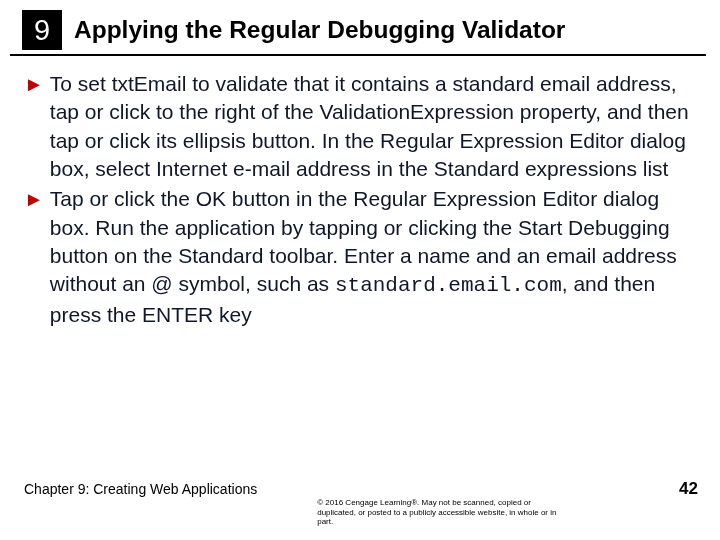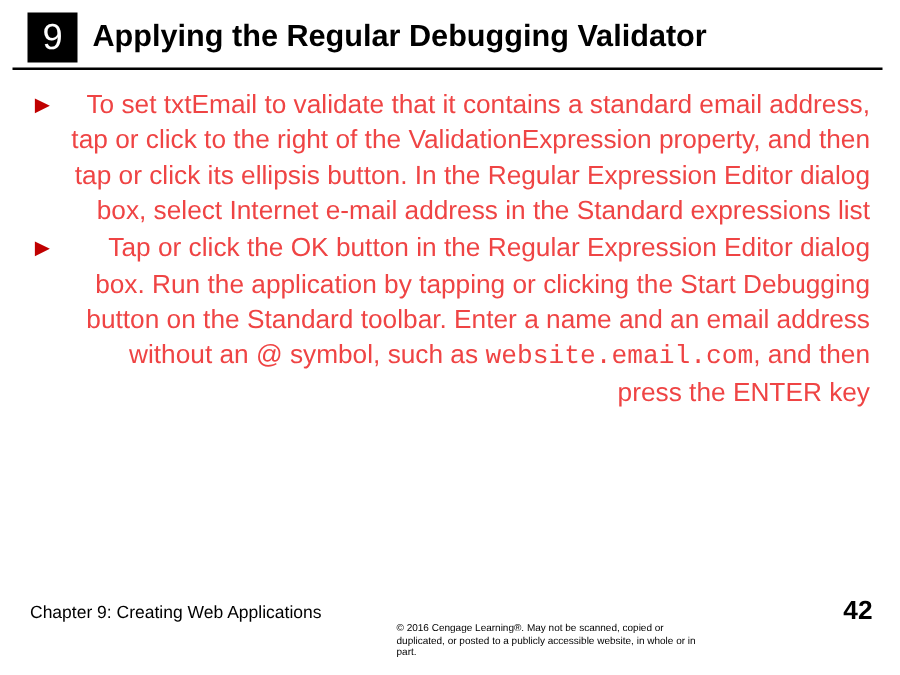--- a/index.html
+++ b/index.html
@@ -58,22 +58,21 @@
     font-size: 20px;
     line-height: 28px;
     margin-right: 6px;
     flex-shrink: 0;
     position: relative;
     top: 0px;
   }
   .bullet-text {
     font-size: 21px;
     line-height: 1.35;
-    color: #ef4444;
-    text-align: right;
+    color: #0f172a;
   }
   .mono {
     font-family: "Courier New", Courier, monospace;
     font-size: 21px;
   }
   .footer {
     position: absolute;
     bottom: 14px;
     left: 0;
     right: 0;
@@ -93,21 +92,21 @@
     line-height: 1.15;
     color: #000;
     text-align: left;
     max-width: 250px;
     margin-left: 40px;
     margin-right: auto;
     padding-left: 20px;
     margin-top: 47px;
   }
   .footer-right {
-    font-size: 21px;
+    font-size: 17px;
     font-weight: bold;
     color: #000;
     flex-shrink: 0;
   }
 </style>
 </head>
 <body>
 
 <div class="slide">
 
@@ -121,21 +120,21 @@
     <div class="bullet-row">
       <span class="arrow">►</span>
       <span class="bullet-text">
         <span>To set txtEmail to validate that it contains a standard email address, tap or click to the right of the ValidationExpression property, and then tap or click its ellipsis button. In the Regular Expression Editor dialog box, select Internet e-mail address in the Standard expressions list</span>
       </span>
     </div>
 
     <div class="bullet-row">
       <span class="arrow">►</span>
       <span class="bullet-text">
-        <span>Tap or click the OK button in the Regular Expression Editor dialog box. Run the application by tapping or clicking the Start Debugging button on the Standard toolbar. Enter a name and an email address without an @ symbol, such as </span><span class="mono">website.email.com</span><span>, and then press the ENTER key</span>
+        <span>Tap or click the OK button in the Regular Expression Editor dialog box. Run the application by tapping or clicking the Start Debugging button on the Standard toolbar. Enter a name and an email address without an @ symbol, such as </span><span class="mono">standard.email.com</span><span>, and then press the ENTER key</span>
       </span>
     </div>
 
   </div>
 
   <div class="footer">
     <div class="footer-left">Chapter 9: Creating Web Applications</div>
     <div class="footer-mid">© 2016 Cengage Learning®. May not be scanned, copied or duplicated, or posted to a publicly accessible website, in whole or in part.</div>
     <div class="footer-right">42</div>
   </div>

